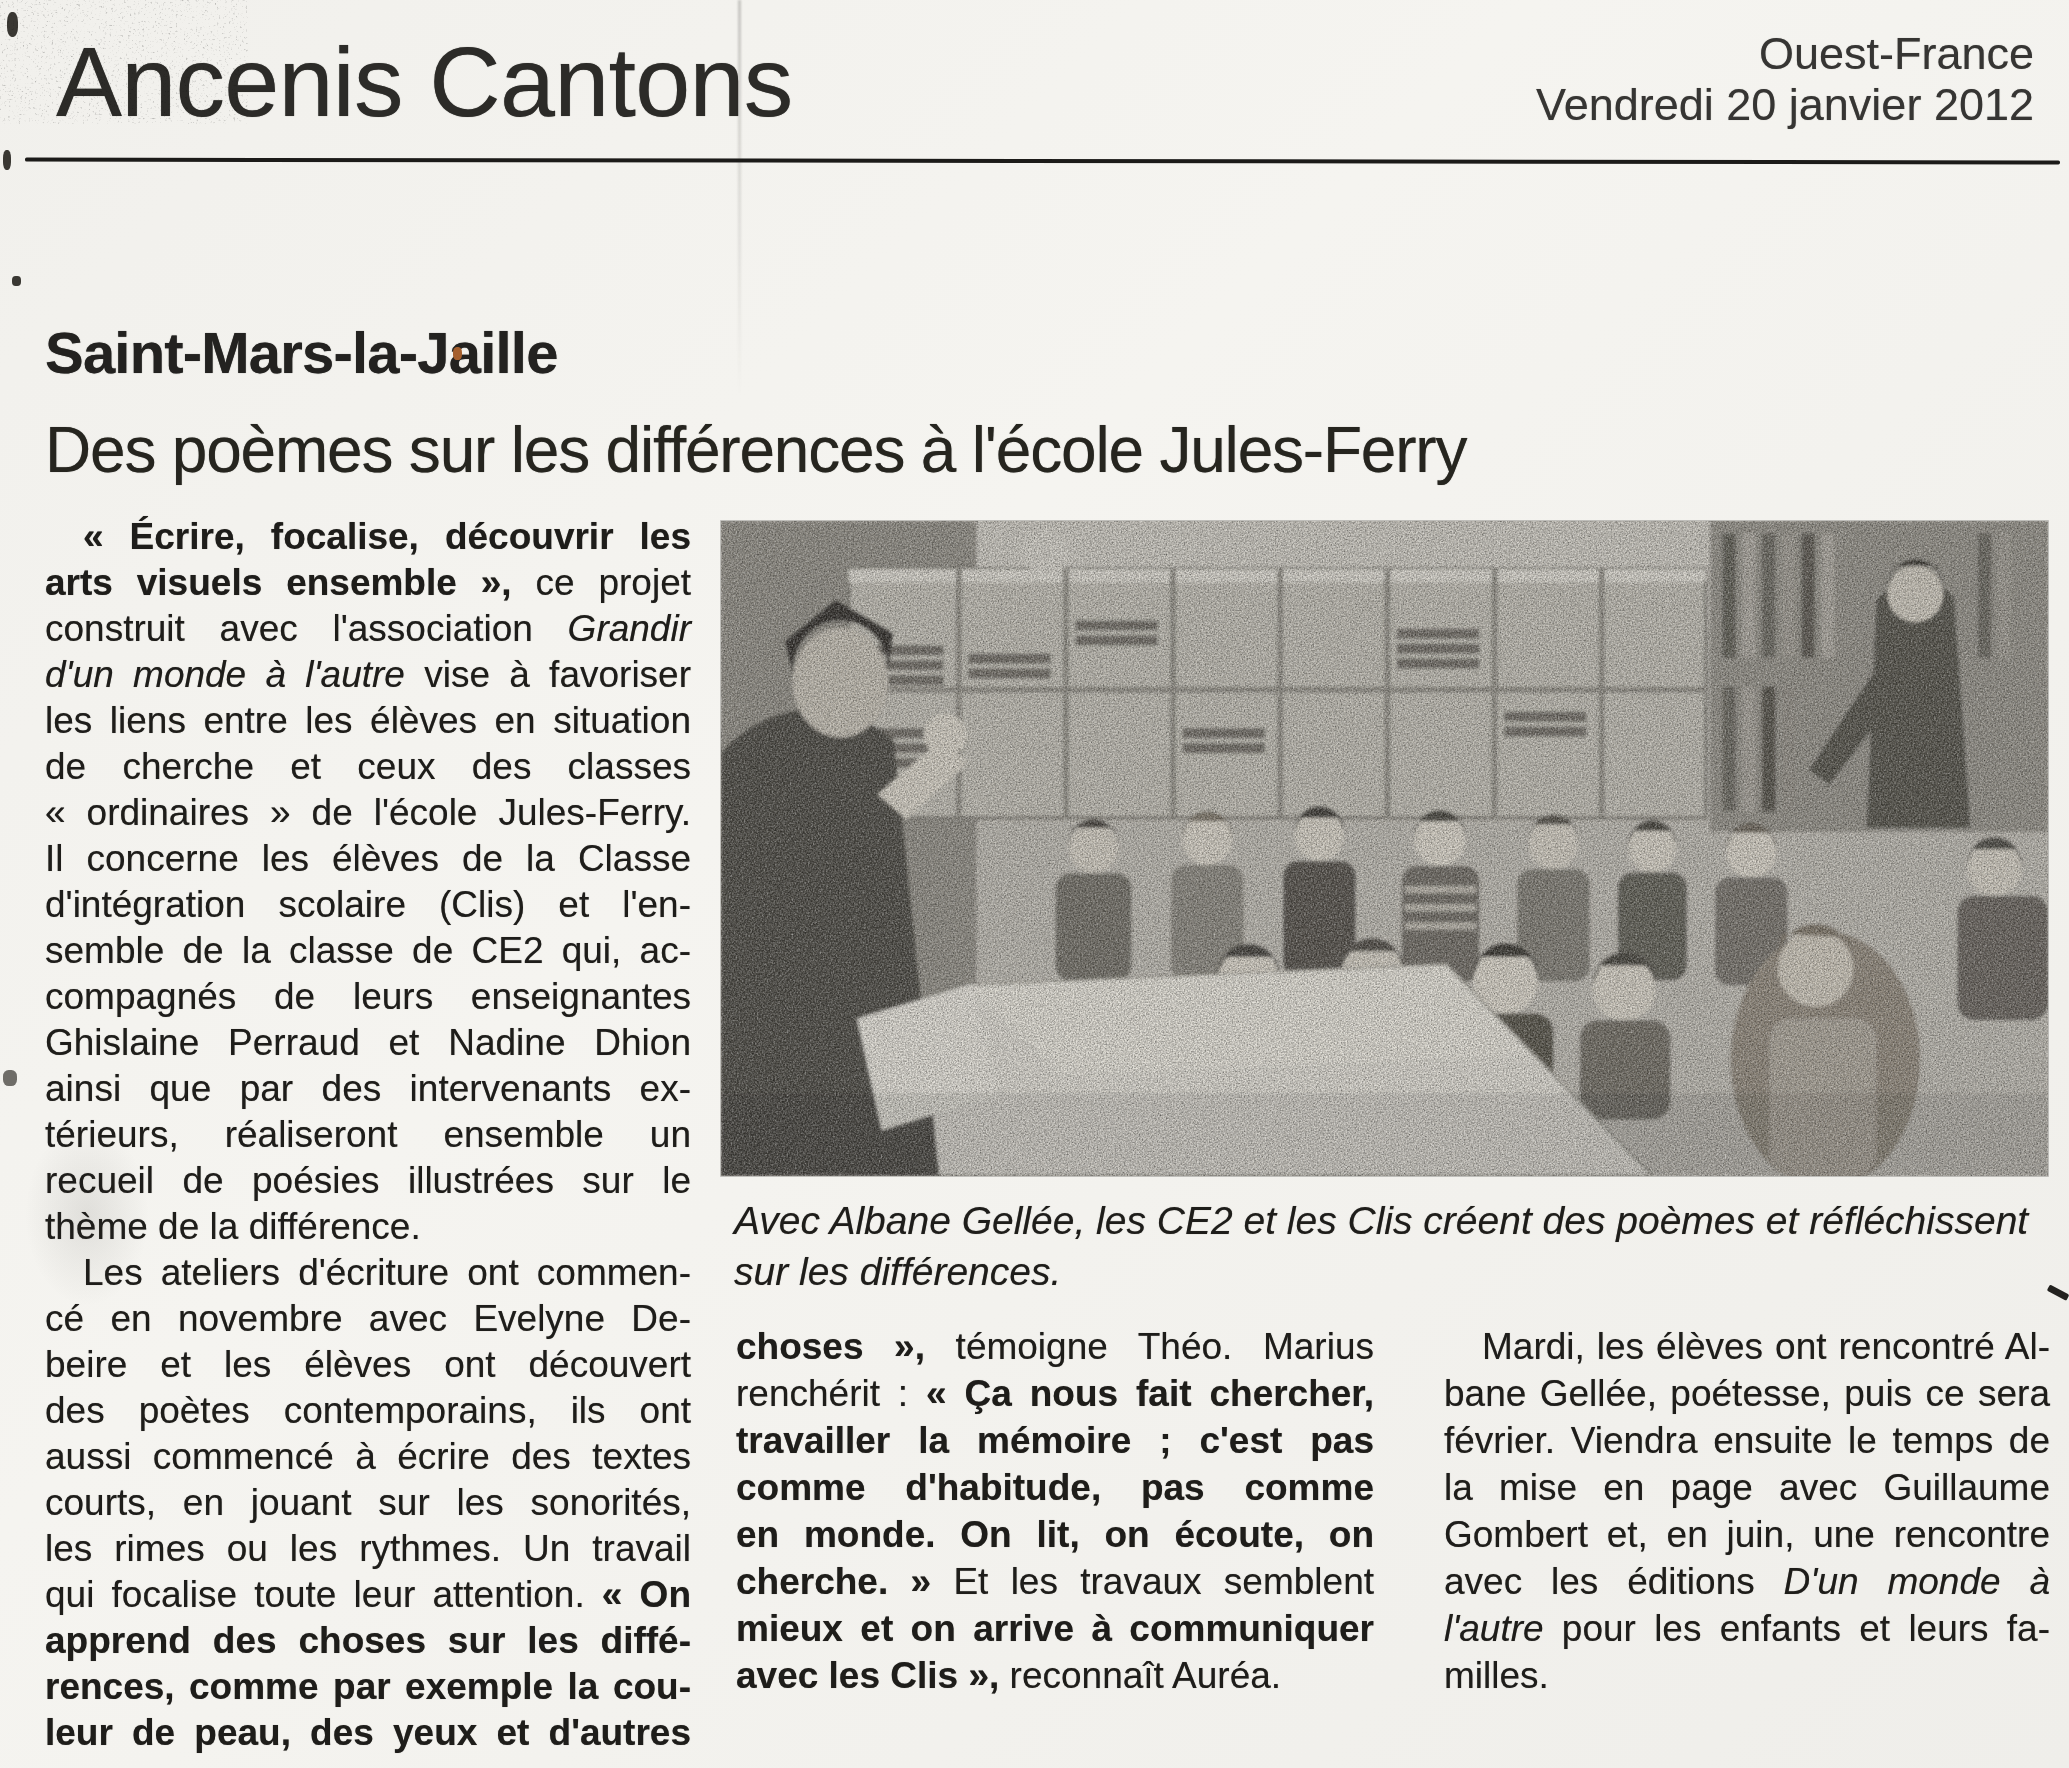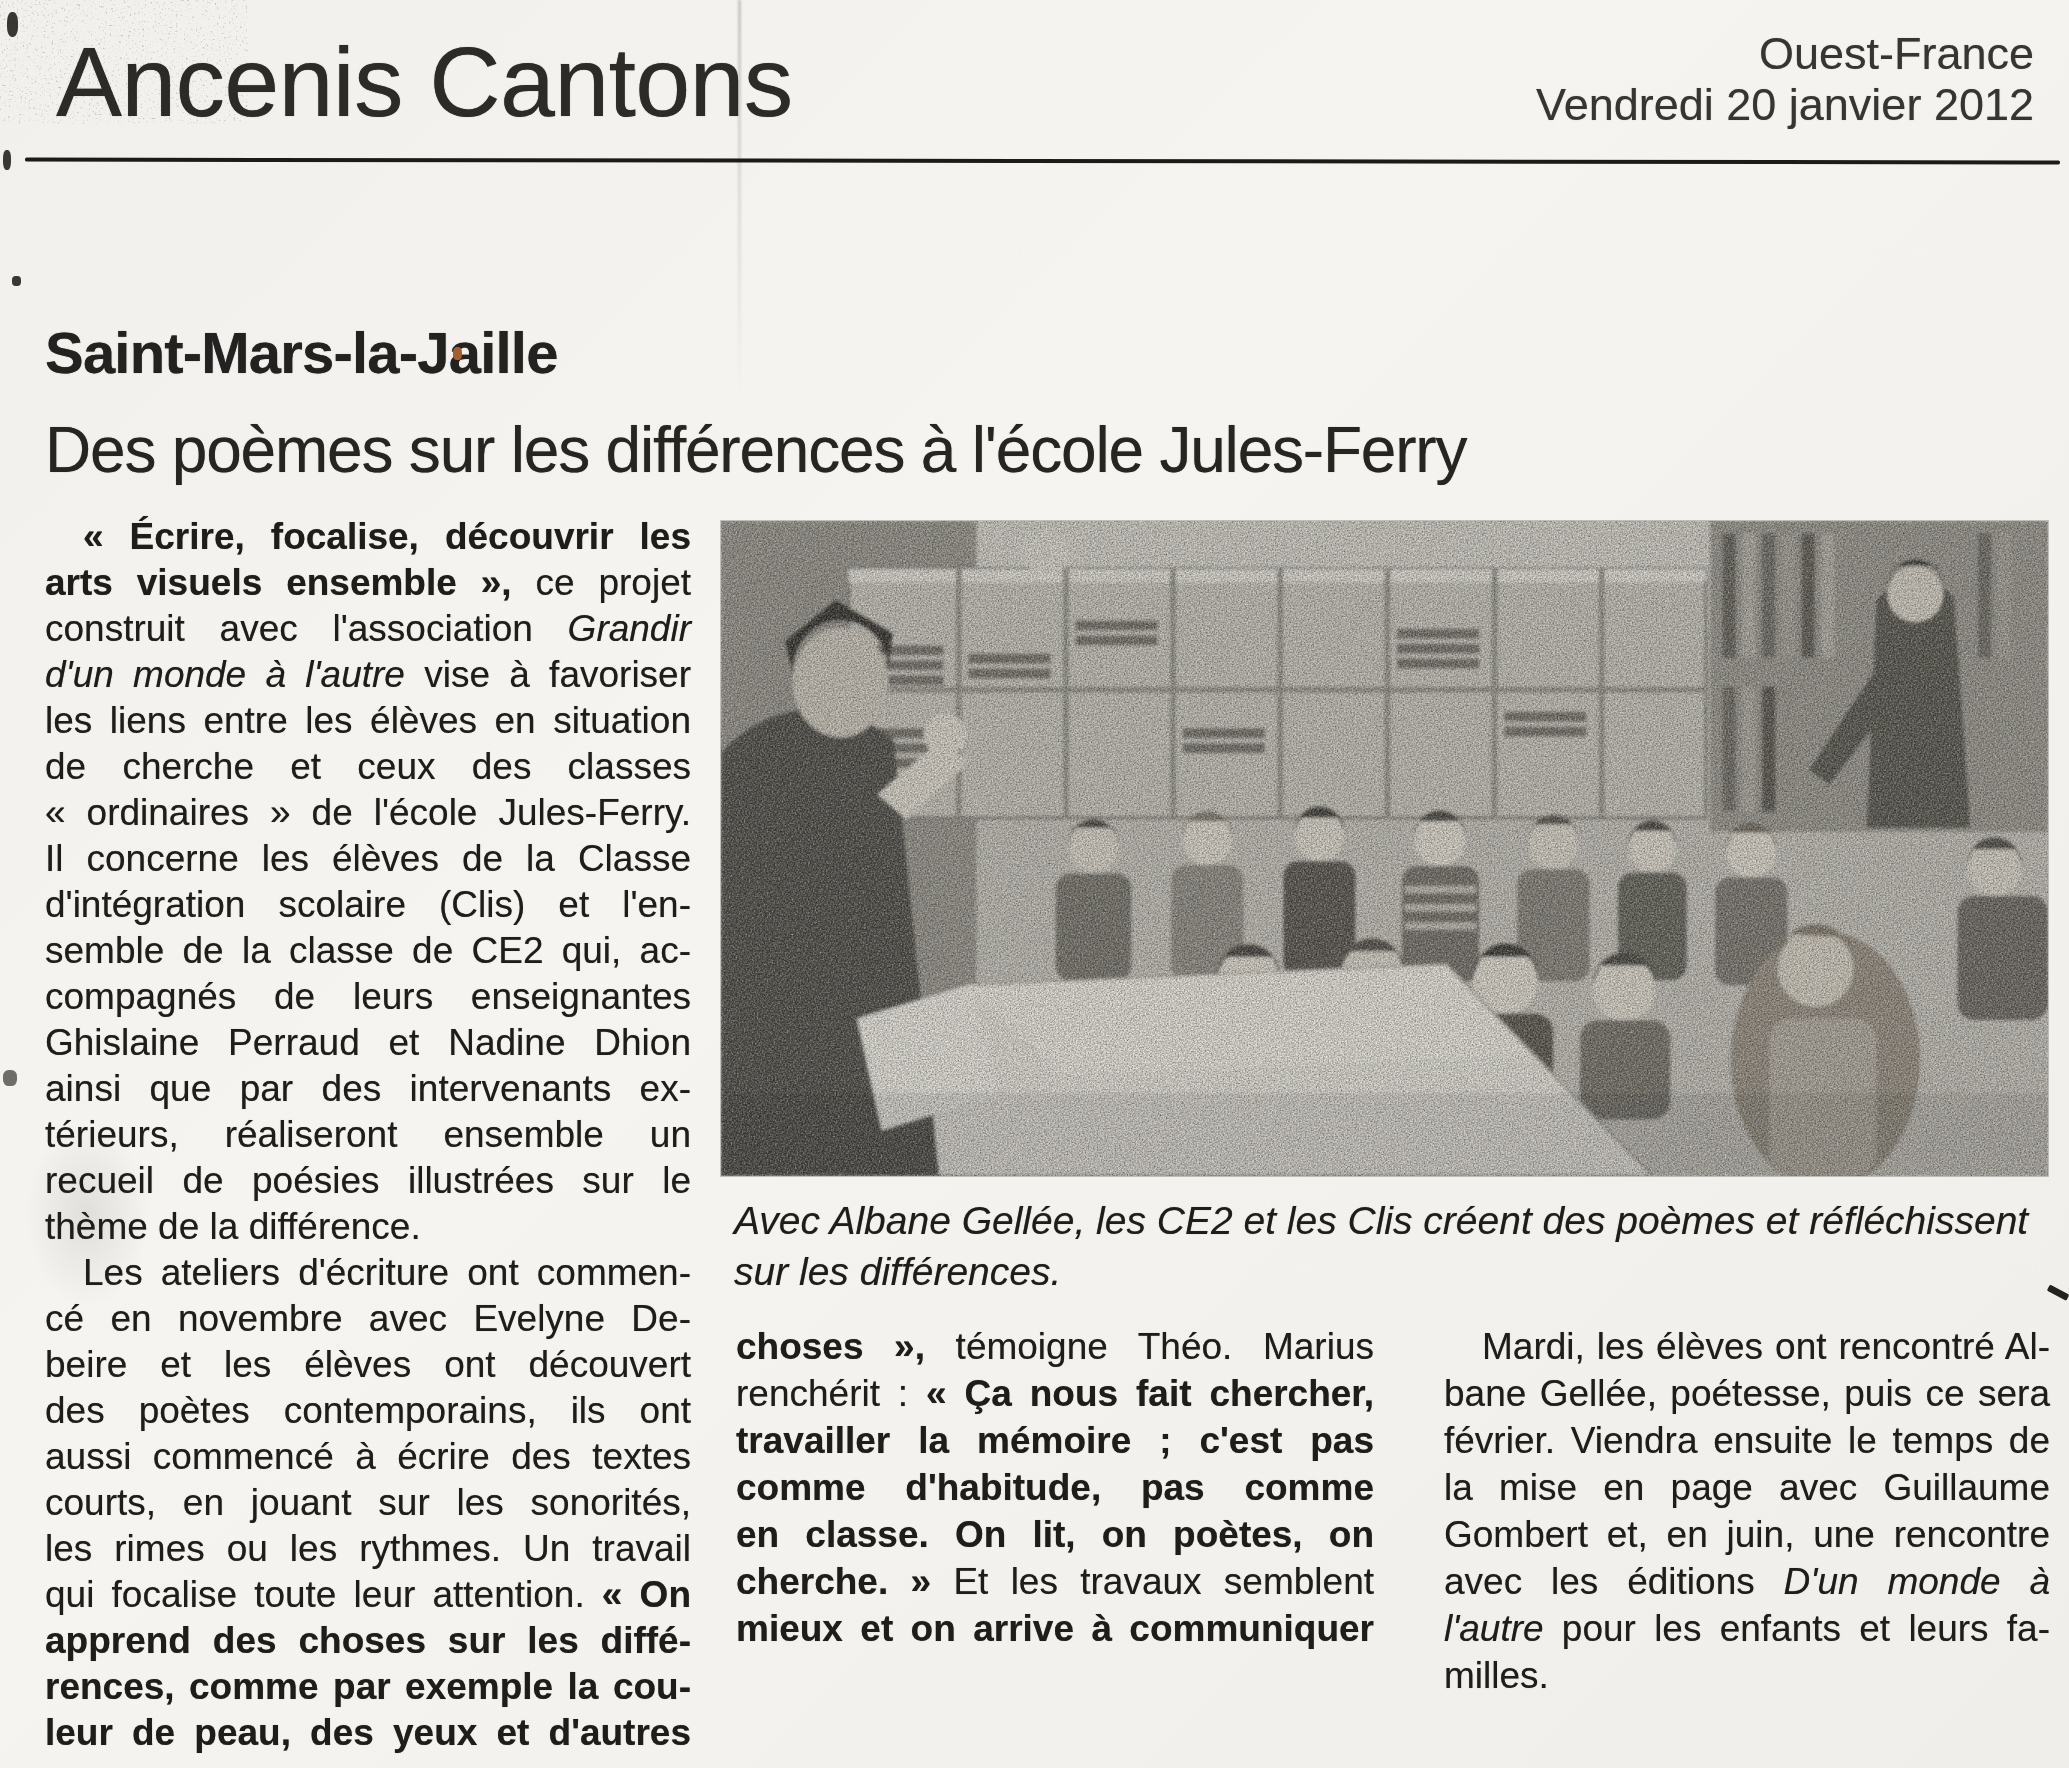--- a/index.html
+++ b/index.html
@@ -247,23 +247,24 @@
   <figcaption class="cap">
     <div>Avec Albane Gellée, les CE2 et les Clis créent des poèmes et réfléchissent</div>
     <div>sur les différences.</div>
   </figcaption>
 
   <div class="col col2">
       <div class="bl"><span class="b">choses »,</span><span> témoigne Théo. Marius</span></div>
       <div class="bl"><span>renchérit : </span><span class="b">« Ça nous fait chercher,</span></div>
       <div class="bl"><span class="b">travailler la mémoire ; c'est pas</span></div>
       <div class="bl"><span class="b">comme d'habitude, pas comme</span></div>
-      <div class="bl"><span class="b">en classe. On lit, on poètes, on</span></div>
+      <div class="bl"><span class="b">en monde. On lit, on écoute, on</span></div>
       <div class="bl"><span class="b">cherche. »</span><span> Et les travaux semblent</span></div>
       <div class="bl"><span class="b">mieux et on arrive à communiquer</span></div>
+      <div class="bl end"><span class="b">avec les Clis »,</span><span> reconnaît Auréa.</span></div>
     </div>
   <div class="col col3">
       <div class="bl ind"><span>Mardi, les élèves ont rencontré Al-</span></div>
       <div class="bl"><span>bane Gellée, poétesse, puis ce sera</span></div>
       <div class="bl"><span>février. Viendra ensuite le temps de</span></div>
       <div class="bl"><span>la mise en page avec Guillaume</span></div>
       <div class="bl"><span>Gombert et, en juin, une rencontre</span></div>
       <div class="bl"><span>avec les éditions </span><span class="i">D'un monde à</span></div>
       <div class="bl"><span class="i">l'autre</span><span> pour les enfants et leurs fa-</span></div>
       <div class="bl end"><span>milles.</span></div>

